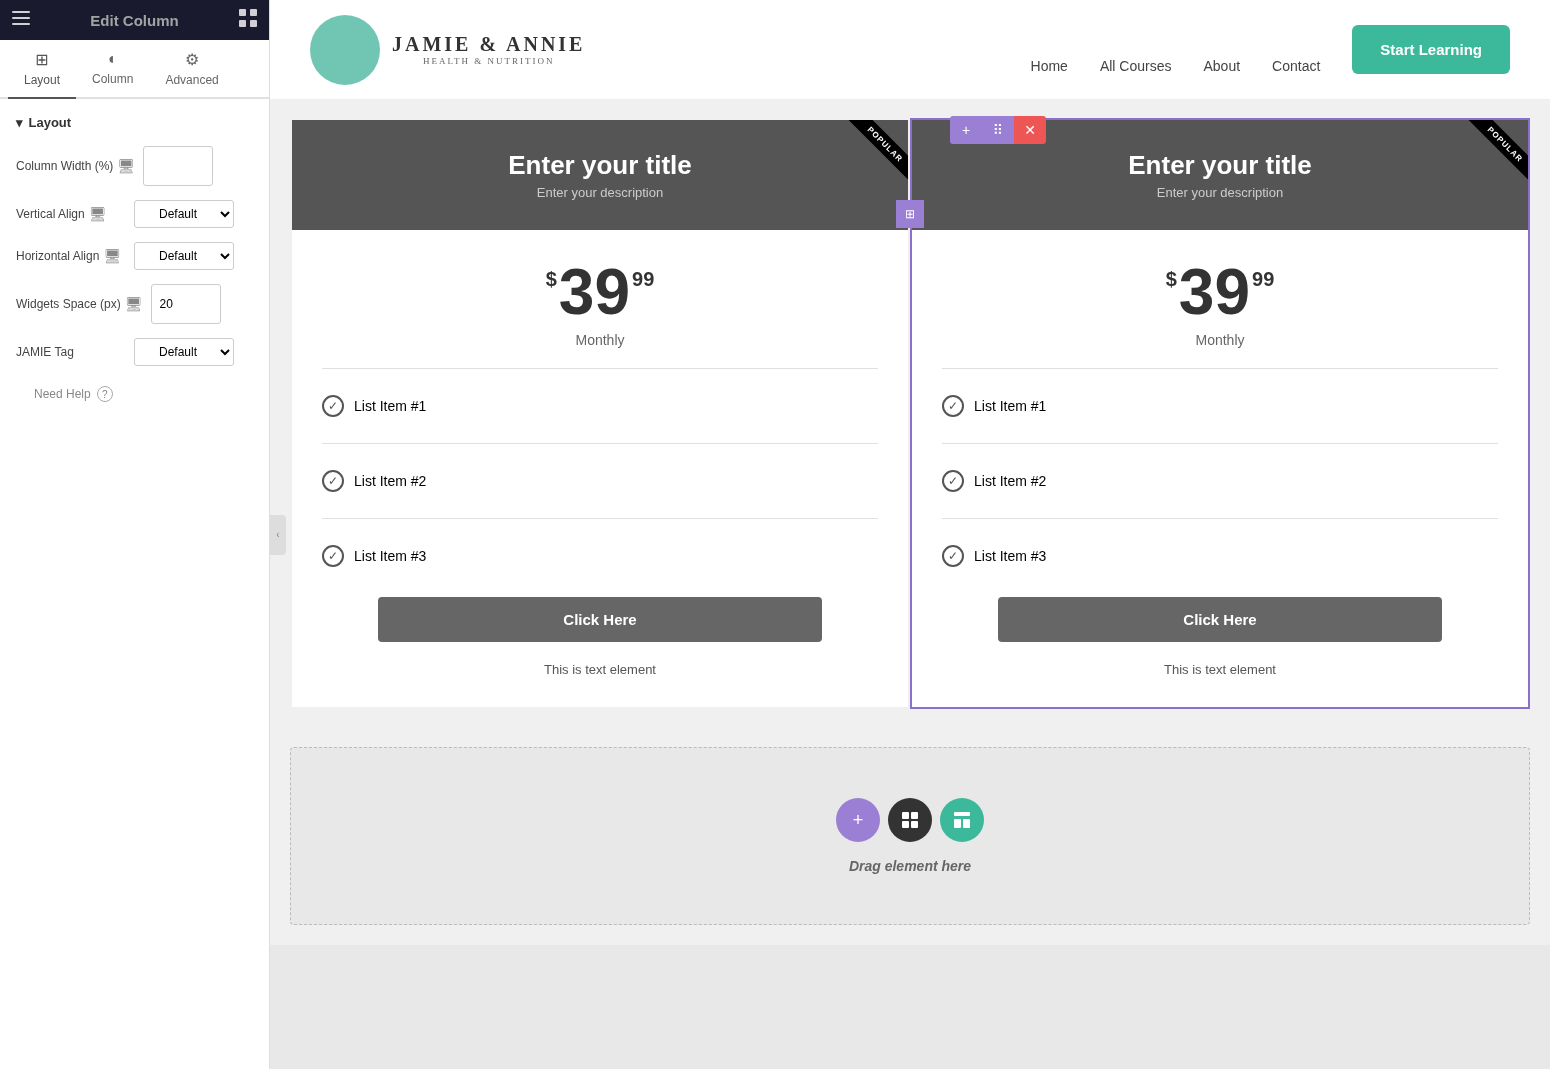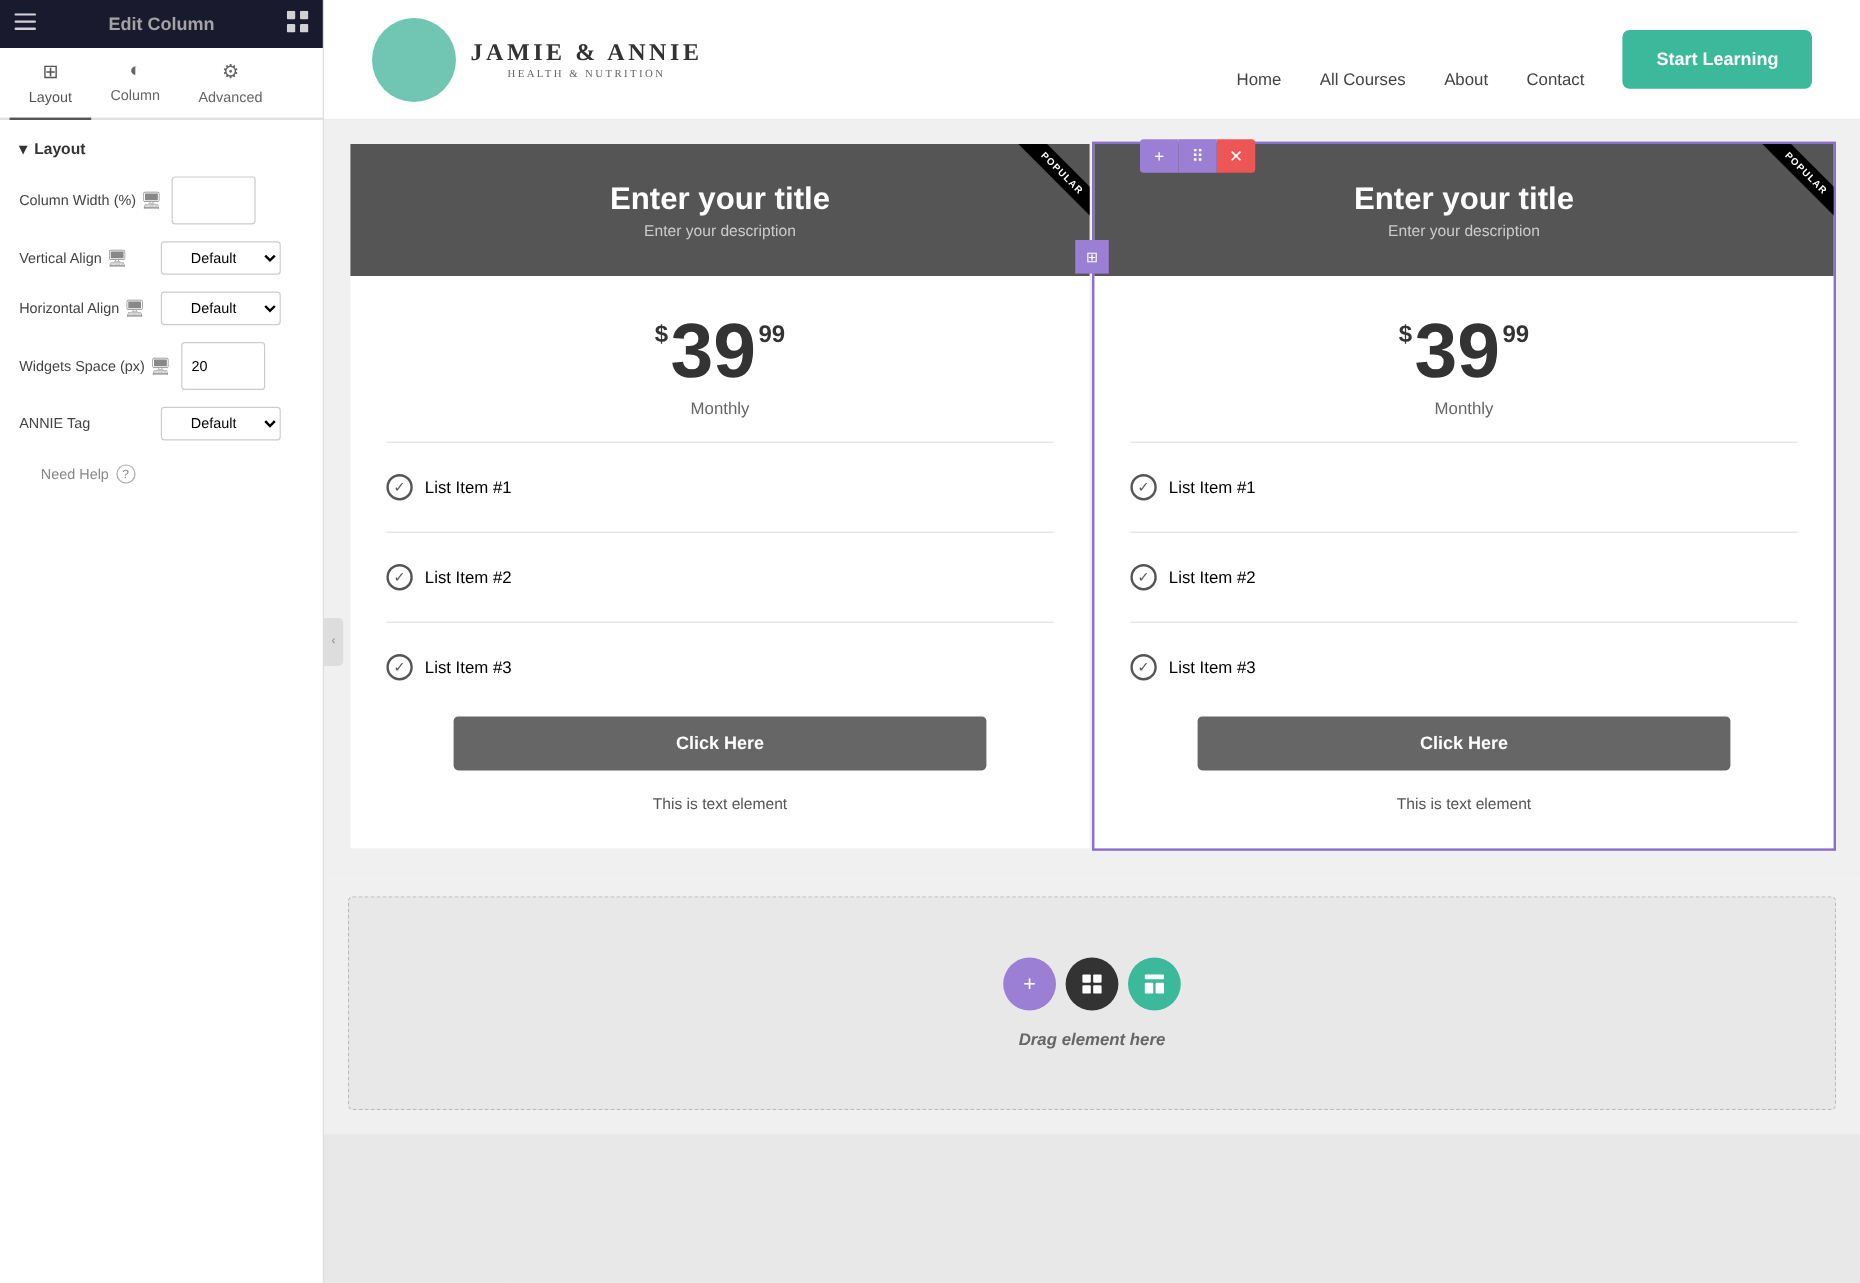--- a/index.html
+++ b/index.html
@@ -565,21 +565,21 @@
     <div class="form-row">
       <label class="form-label">
         <span>Widgets Space (px)</span>
         <span class="monitor-icon">🖥</span>
       </label>
       <input class="form-input" type="text" value="20" style="">
     </div>
 
     <div class="form-row">
       <label class="form-label">
-        <span>ANNIE Tag</span>
+        <span>JAMIE Tag</span>
       </label>
       <select class="form-select">
         <option>Default</option>
       </select>
     </div>
 
     <div class="need-help">
       <span>Need Help</span>
       <div class="help-circle">?</div>
     </div>

